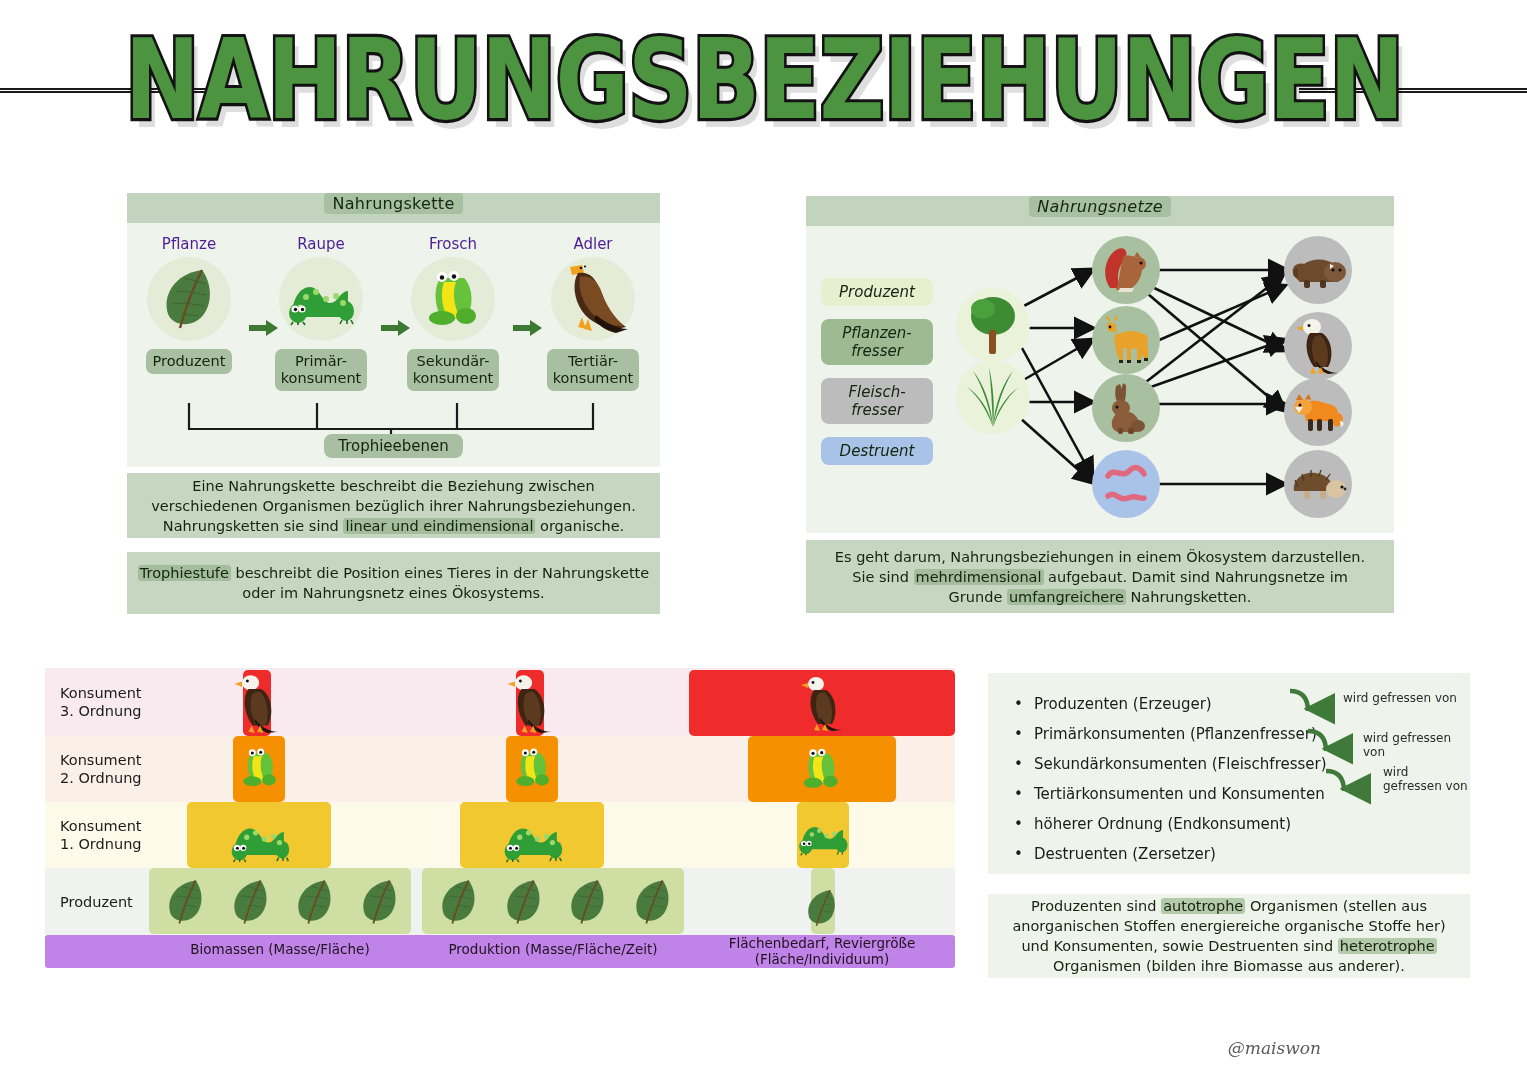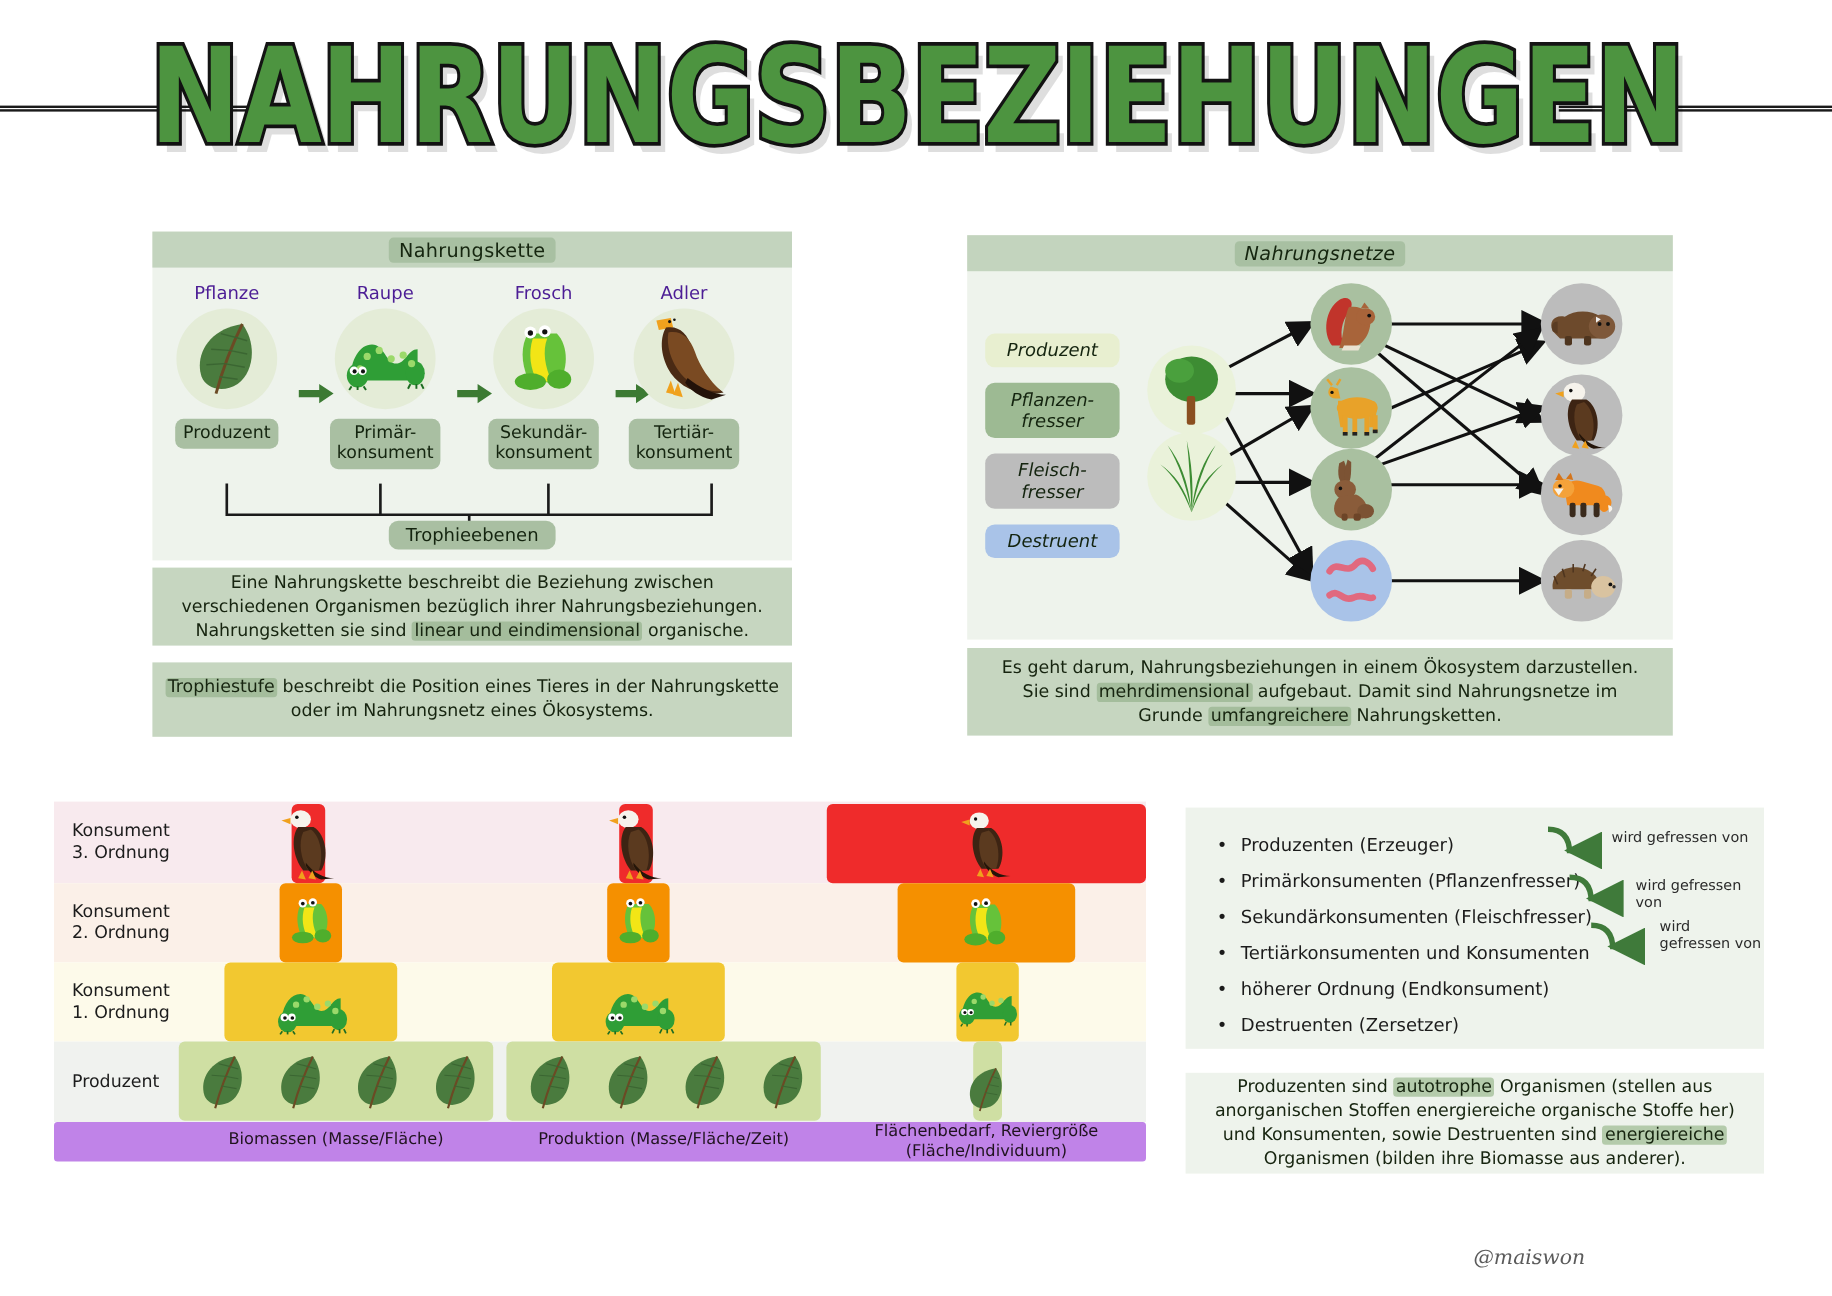--- a/index.html
+++ b/index.html
@@ -26,21 +26,21 @@
     paint-order: stroke fill;
     white-space: nowrap;
     text-shadow: 6px 7px 0 rgba(0,0,0,0.13);
     transform: translate(-50%,-50%) scaleY(1.25) scaleX(1.02);
   }
 
   
   .panel { position: absolute; background: #eef3ec; }
   .panel-head {
     height: 30px; background: #c3d4be;
-    display: flex; align-items: center; justify-content: center;
+    display: flex; align-items: flex-start; justify-content: center;
   }
   .panel-head span {
     background: #a8c0a2; border-radius: 4px; padding: 1px 8px;
     font-size: 16px; color: #15250f; letter-spacing: .3px;
   }
 
   
   #chain-panel { left: 127px; top: 193px; width: 533px; height: 274px; }
   .chain-row { position: relative; height: 244px; }
   .chain-col { position: absolute; width: 108px; text-align: center; }
@@ -219,21 +219,21 @@
           <span>konsument</span>
         </div>
       </div>
 
       <div class="chain-arrow" style="left:386px;">
         <svg width="30" height="18" viewBox="0 0 30 18">
           <path d="M0 6 L17 6 L17 1 L29 9 L17 17 L17 12 L0 12 Z" fill="#3c7a33"></path>
         </svg>
       </div>
 
-      <div class="chain-col" style="left:389px; top:12px;">
+      <div class="chain-col" style="left:412px; top:12px;">
         <div class="cap">Adler</div>
         <div class="disc">
           <svg width="74" height="76" viewBox="0 0 74 76">
             <path d="M14 6 L26 4 L28 12 L16 14 Z" fill="#f0a11d"></path>
             <path d="M22 12 C16 22 18 38 26 50 C36 64 54 70 70 66 C58 58 48 44 44 30 C40 16 32 10 22 12 Z" fill="#4a2a14"></path>
             <path d="M24 16 C22 26 26 40 34 50 C42 60 56 66 68 65 C58 56 50 44 46 32 C42 20 34 14 24 16 Z" fill="#7a4a22"></path>
             <path d="M40 54 C50 62 62 68 72 68 L60 72 C50 70 42 64 38 58 Z" fill="#231209"></path>
             <path d="M26 56 L30 68 L22 66 Z" fill="#f0a11d"></path>
             <path d="M32 58 L36 70 L28 68 Z" fill="#f0a11d"></path>
             <circle cx="25" cy="7" r="1.3" fill="#111"></circle>
@@ -824,20 +824,20 @@
     </svg>
     <span class="eaten" style="left:355px; top:18px;">wird gefressen von</span>
     <span class="eaten" style="left:375px; top:58px;">wird gefressen von</span>
     <span class="eaten" style="left:395px; top:92px;">wird gefressen von</span>
   </div>
 
   <div class="infobox" id="auto-def">
     <div>
       <span>Produzenten sind </span><span class="hl">autotrophe</span><span> Organismen (stellen aus</span><br>
       <span>anorganischen Stoffen energiereiche organische Stoffe her)</span><br>
-      <span>und Konsumenten, sowie Destruenten sind </span><span class="hl">energiereiche</span><br>
+      <span>und Konsumenten, sowie Destruenten sind </span><span class="hl">heterotrophe</span><br>
       <span>Organismen (bilden ihre Biomasse aus anderer).</span>
     </div>
   </div>
 
   <div class="sig">@maiswon</div>
 
 </div>
 
 </body></html>

